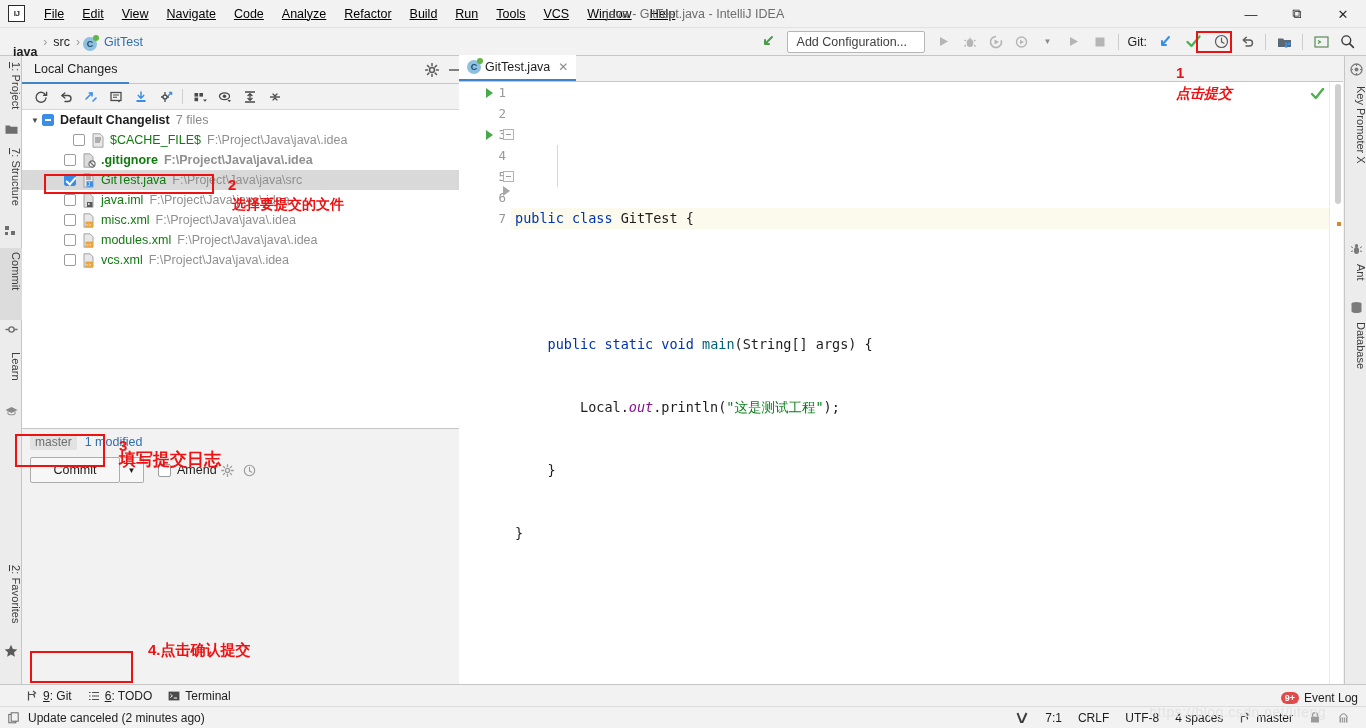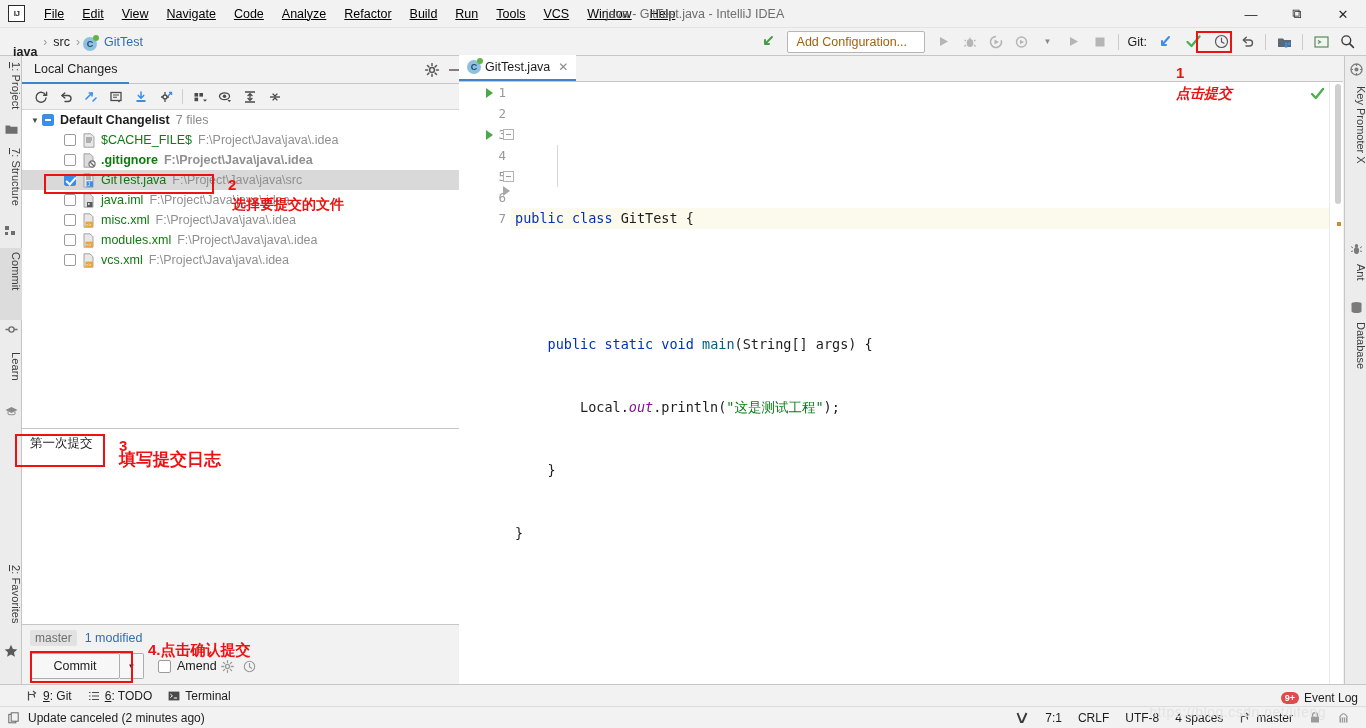--- a/index.html
+++ b/index.html
@@ -66,21 +66,21 @@
     border-radius: 50%; background: #62b543;
   }
   .tb-right { margin-left: auto; display: flex; align-items: center; padding-right: 6px; }
   .tb-icon {
     width: 26px; height: 24px; display: flex; align-items: center; justify-content: center;
     color: #9a9a9a;
   }
   .tb-icon.active { color: #4a4a4a; }
   .add-config {
     height: 22px; min-width: 138px; border: 1px solid #b6b6b6; background: #fff; border-radius: 2px;
-    display: flex; align-items: center; padding: 0 9px; font-size: 12.5px; color: #a16207; margin: 0 6px;
+    display: flex; align-items: center; padding: 0 9px; font-size: 12.5px; color: #404040; margin: 0 6px;
   }
   .tb-sep { width: 1px; height: 16px; background: #cdcdcd; margin: 0 5px; }
   .git-label { font-size: 12.5px; color: #1d1d1d; margin: 0 5px 0 4px; }
   .git-check-wrap { position: relative; width: 30px; height: 24px; display:flex; align-items:center; justify-content:center;}
   .redbox-toolbar {
     position: absolute; left: 1196px; top: 31px; width: 36px; height: 22px;
     border: 2px solid #ee1111; pointer-events: none; z-index: 40;
   }
 
   
@@ -566,21 +566,21 @@
 
     <div class="tree">
 
       <div class="trow">
         <span class="tri">▼</span>
         <span class="cb partial"></span>
         <span class="fname cl">Default Changelist</span>
         <span class="fcount" style="margin-left:0;">7 files</span>
       </div>
 
-      <div class="trow" style="padding-left:42px;">
+      <div class="trow" style="padding-left:42px;margin-left:9px;">
         <span class="cb"></span>
         <span class="fico">
           <svg width="14" height="15" viewBox="0 0 14 15">
               <path d="M2 0.8h7l3 3v10.4H2z" fill="#e8e8e8" stroke="#9a9a9a" stroke-width="0.9"></path>
               <path d="M4 5h6M4 7h6M4 9h5" stroke="#6a6a6a" stroke-width="0.9"></path>
             </svg>
         </span>
         <span class="fname">$CACHE_FILE$</span>
         <span class="fpath">F:\Project\Java\java\.idea</span>
       </div>
@@ -658,23 +658,20 @@
               <path d="M2 0.8h6l3 3v10.4H2z" fill="#e8e8e8" stroke="#9a9a9a" stroke-width="0.9"></path>
               <rect x="3.5" y="8.6" width="7.5" height="5.4" fill="#e8a33d"></rect>
               <text x="4.2" y="12.8" font-size="4.4" fill="#fff" font-family="sans-serif">&lt;&gt;</text>
             </svg>
         </span>
         <span class="fname">vcs.xml</span>
         <span class="fpath">F:\Project\Java\java\.idea</span>
       </div>
     </div>
 
-    <div class="msg-area">
-      <div class="msg-text">第一次提交</div>
-    </div>
 
     <div class="commit-bottom">
       <div class="branch-line">
         <span class="branch-pill">master</span>
         <span class="modified">1 modified</span>
       </div>
       <div class="commit-row">
         <div class="commit-btn">Commit</div>
         <div class="commit-arrow">▼</div>
         <div class="amend-box">

